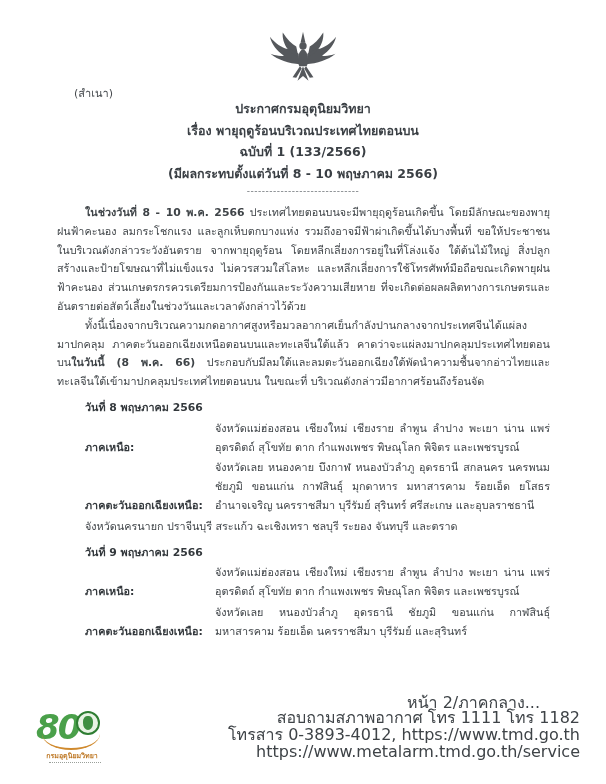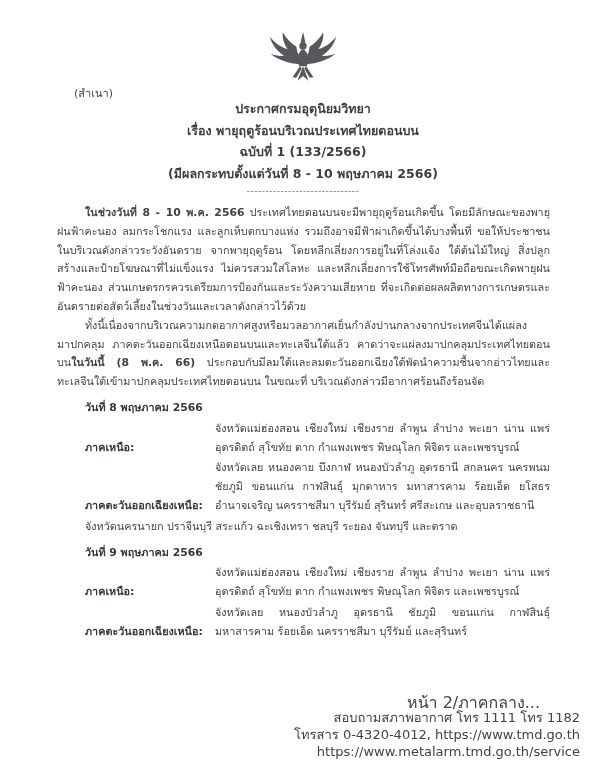--- a/index.html
+++ b/index.html
@@ -18,21 +18,21 @@
              font-size:10.8px; line-height:18.8px; text-align:justify; }
   .para { margin:0; text-indent:28px; }
   .lead-in { margin:3px 0 0; text-indent:28px; text-align:left; }
   .day-date { font-weight:bold; margin:7px 0 0 28px; color:#33383c; }
   .region-row { display:flex; margin:2px 0 0 28px; text-align:left;align-items:flex-end; }
   .region-label { width:130px; flex:none; font-weight:bold; color:#33383c; }
   .region-provinces { flex:1; text-align:justify; }
   .page-marker { position:absolute; right:66px; top:690px; font-size:16px; }
   .footer { position:absolute; left:0; top:706px; width:606px; height:78px; font-size:10.4px; }
   .footer-left { position:absolute; left:125px; top:6px; line-height:16.8px; }
-  .footer-right { position:absolute; right:26px; top:3px; text-align:right; line-height:17px; font-size:13px; }
+  .footer-right { position:absolute; right:26px; top:3px; text-align:right; line-height:17px; font-size:16px; }
   .logo80 { position:absolute; left:32px; top:4px; width:86px; height:66px; }
   .logo80-number { position:relative; font-size:34px; line-height:34px; font-weight:bold;
                    font-style:italic; color:#4aa04a; letter-spacing:-2px; padding-left:4px; }
   .logo80-seal { position:absolute; left:44px; top:1px; width:24px; height:24px; border-radius:50%;
                  border:2px solid #2e7d32; background:#e8f3e4; box-sizing:border-box; }
   .logo80-seal::after { content:""; position:absolute; left:5px; top:3px; width:10px; height:14px;
                  background:#3e8e41; border-radius:40% 40% 50% 50%; }
   .logo80-swoosh { position:absolute; left:10px; top:24px; width:58px; height:14px;
                  border-bottom:2px solid #d08a2e; border-radius:0 0 50% 50%/0 0 100% 100%; }
   .logo80-name { margin-top:6px; font-size:7px; font-weight:bold; color:#bf7a28; text-align:center; width:80px; }
@@ -104,23 +104,30 @@
       <div class="region-label">ภาคตะวันออกเฉียงเหนือ:</div>
       <div class="region-provinces">จังหวัดเลย หนองบัวลำภู อุดรธานี ชัยภูมิ ขอนแก่น กาฬสินธุ์ มหาสารคาม ร้อยเอ็ด นครราชสีมา บุรีรัมย์ และสุรินทร์</div>
     </div>
 
   </div>
 
   <div class="page-marker">หน้า 2/ภาคกลาง...</div>
 
   <div class="footer">
 
+    <div class="logo80">
+      <div class="logo80-number">80</div>
+      <div class="logo80-seal"></div>
+      <div class="logo80-swoosh"></div>
+      <div class="logo80-name">กรมอุตุนิยมวิทยา</div>
+      <div class="logo80-tagline"></div>
+    </div>
 
 
     <div class="footer-right">
       <div>สอบถามสภาพอากาศ โทร 1111 โทร 1182</div>
-      <div>โทรสาร 0-4320-4012, https://www.tmd.go.th</div>
+      <div>โทรสาร 0-3893-4012, https://www.tmd.go.th</div>
       <div>https://www.metalarm.tmd.go.th/service</div>
     </div>
 
   </div>
 
 </div>
 
 </body></html>

